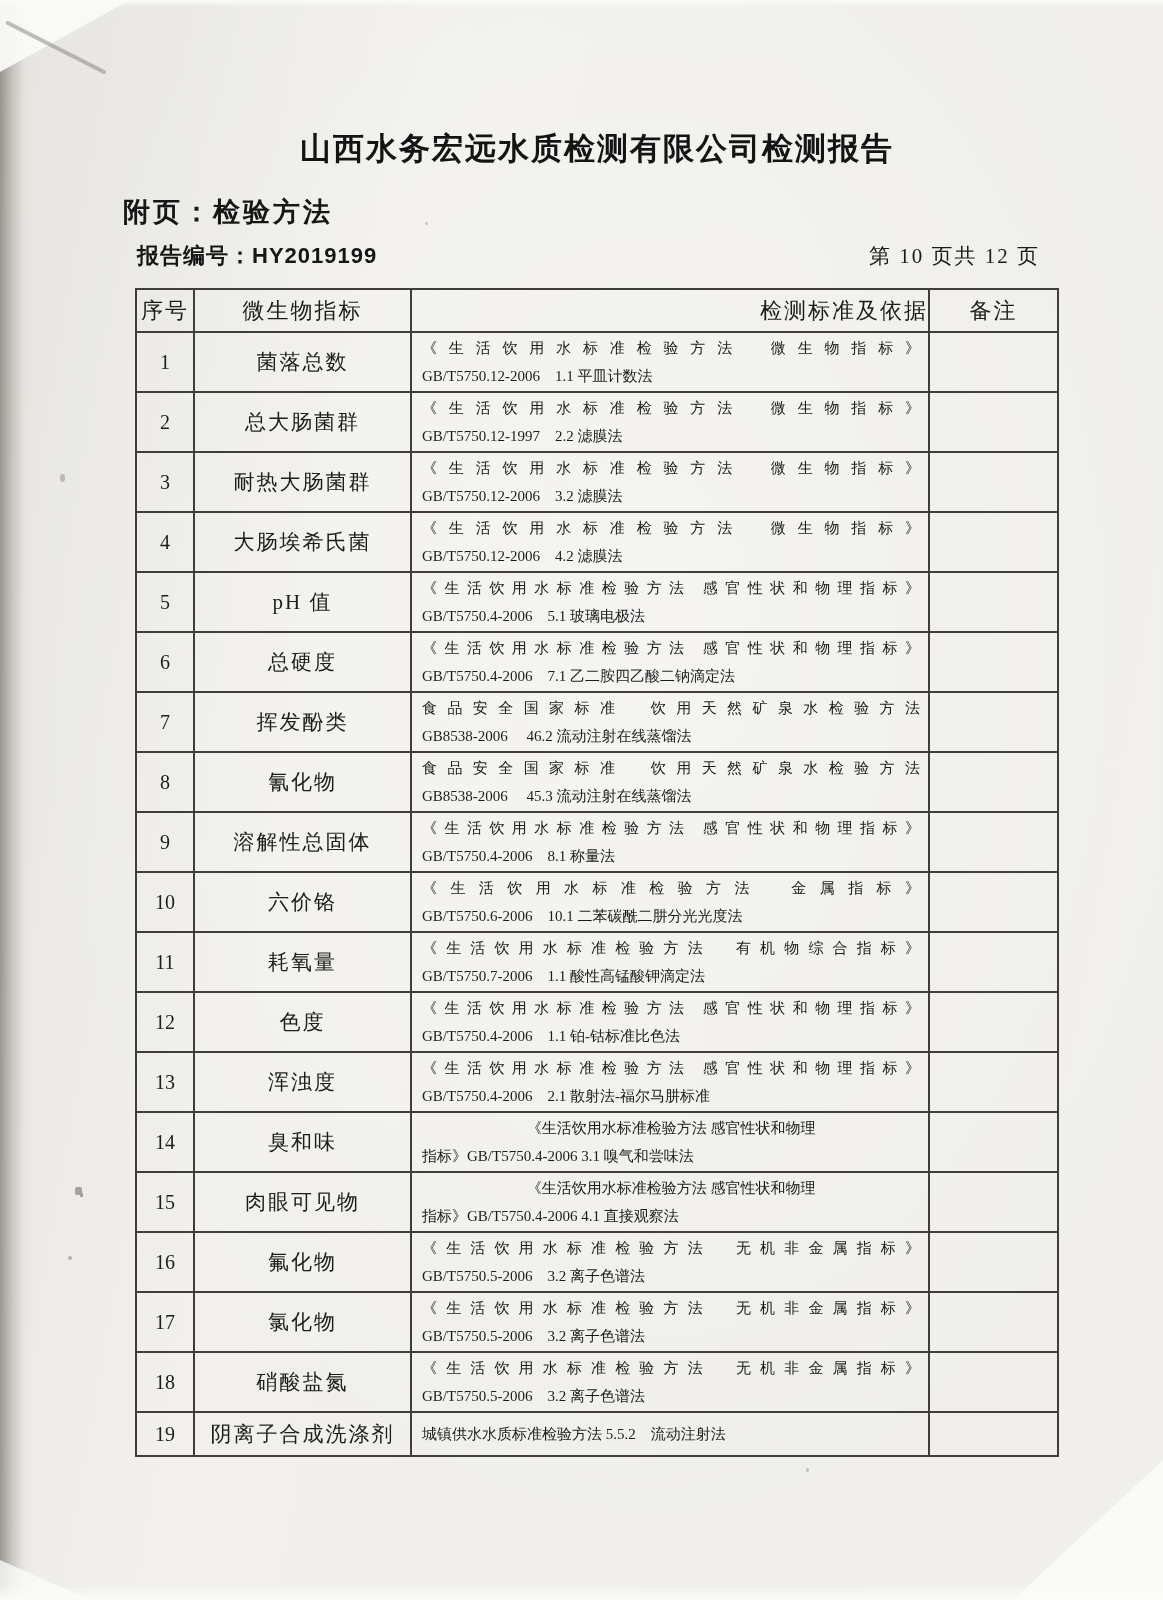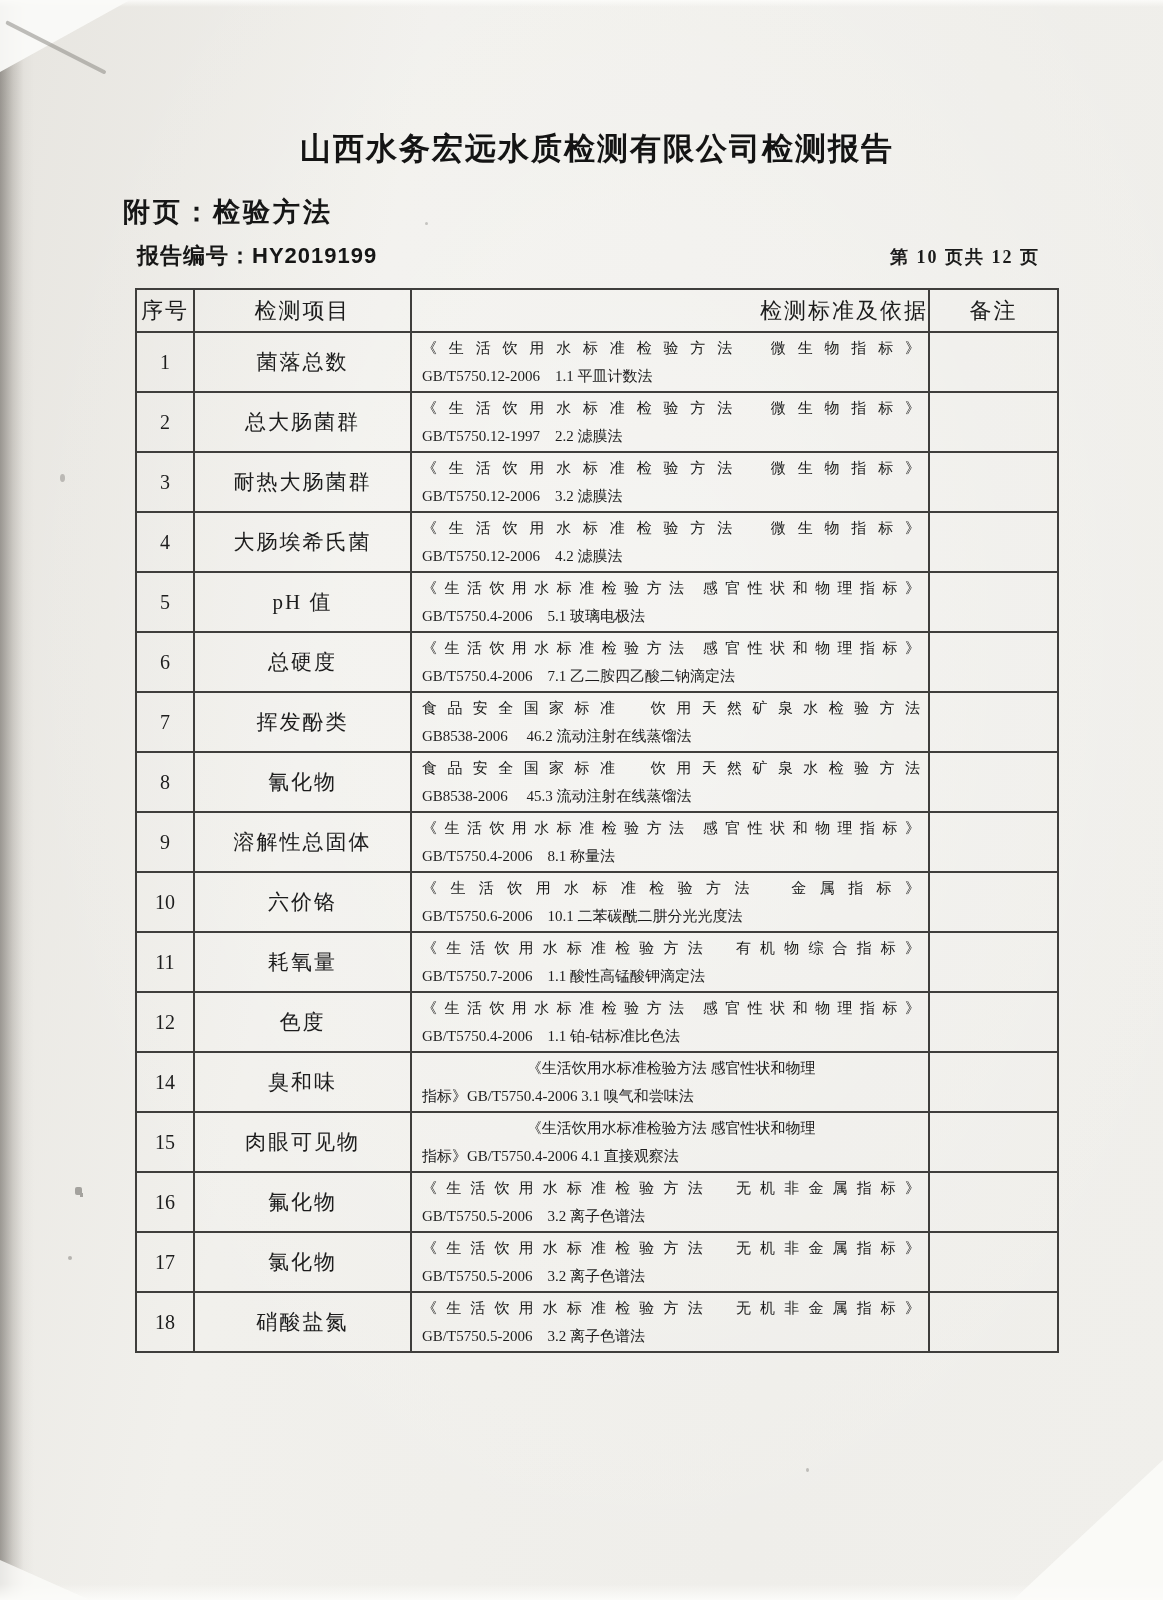--- a/index.html
+++ b/index.html
@@ -40,21 +40,21 @@
   .title { position:absolute; top:128px; left:0; width:100%; text-align:center;
     font-family:"Liberation Sans","DejaVu Sans",sans-serif;
     font-weight:bold; font-size:31px; letter-spacing:2px; color:#141414;padding-left:31px; }
   .subtitle { position:absolute; top:194px; left:123px;
     font-family:"Liberation Sans","DejaVu Sans",sans-serif;
     font-weight:bold; font-size:27px; letter-spacing:3px; color:#161616; }
   .meta { position:absolute; top:241px; left:137px; width:903px;
     display:flex; justify-content:space-between; align-items:baseline; }
   .report-no { font-family:"Liberation Sans","DejaVu Sans",sans-serif;
     font-weight:bold; font-size:22px; letter-spacing:1px; color:#161616; }
-  .page-info { font-weight:bold; font-size:18px; letter-spacing:2px; color:#1b1b1b; }
+  .page-info { font-weight:normal; font-size:21px; letter-spacing:2px; color:#1b1b1b; }
   
   table.methods { position:absolute; top:288px; left:135px; width:922px;
     border-collapse:collapse; table-layout:fixed;border-radius:12px; }
   .methods th, .methods td { border:2px solid #3f3e3c; vertical-align:middle; }
   .methods col.c1 { width:58px; } .methods col.c2 { width:217px; }
   .methods col.c3 { width:518px; } .methods col.c4 { width:129px; }
   .methods thead th { height:43px; font-weight:400; font-size:22px;
     letter-spacing:2px; color:#1c1c1c; }
   .methods thead th.h-std { text-align:right; padding-left:14px; }
   .methods tbody td { height:56px; }
@@ -97,21 +97,21 @@
   <table class="methods">
     <colgroup>
         <col class="c1">
         <col class="c2">
         <col class="c3">
         <col class="c4">
       </colgroup>
     <thead>
       <tr>
         <th class="h-no">序号</th>
-        <th class="h-item">检测项目</th>
+        <th class="h-item">微生物指标</th>
         <th class="h-std">检测标准及依据</th>
         <th class="h-remark">备注</th>
       </tr>
     </thead>
     <tbody id="tbody">
         <tr>
           <td class="c-no">1</td>
           <td class="c-item">菌落总数</td>
           <td class="c-std">
             <div class="l1 fmt-spread">《生活饮用水标准检验方法　微生物指标》</div>
@@ -212,20 +212,29 @@
         <tr>
           <td class="c-no">12</td>
           <td class="c-item">色度</td>
           <td class="c-std">
             <div class="l1 fmt-spread">《生活饮用水标准检验方法 感官性状和物理指标》</div>
             <div class="l2">GB/T5750.4-2006　1.1 铂-钴标准比色法</div>
           </td>
           <td class="c-remark"></td>
         </tr>
         <tr>
+          <td class="c-no">13</td>
+          <td class="c-item">浑浊度</td>
+          <td class="c-std">
+            <div class="l1 fmt-spread">《生活饮用水标准检验方法 感官性状和物理指标》</div>
+            <div class="l2">GB/T5750.4-2006　2.1 散射法-福尔马肼标准</div>
+          </td>
+          <td class="c-remark"></td>
+        </tr>
+        <tr>
           <td class="c-no">14</td>
           <td class="c-item">臭和味</td>
           <td class="c-std">
             <div class="l1 fmt-center">《生活饮用水标准检验方法 感官性状和物理</div>
             <div class="l2">指标》GB/T5750.4-2006 3.1 嗅气和尝味法</div>
           </td>
           <td class="c-remark"></td>
         </tr>
         <tr>
           <td class="c-no">15</td>
@@ -256,16 +265,24 @@
         </tr>
         <tr>
           <td class="c-no">18</td>
           <td class="c-item">硝酸盐氮</td>
           <td class="c-std">
             <div class="l1 fmt-spread">《生活饮用水标准检验方法　无机非金属指标》</div>
             <div class="l2">GB/T5750.5-2006　3.2 离子色谱法</div>
           </td>
           <td class="c-remark"></td>
         </tr>
+        <tr>
+          <td class="c-no">19</td>
+          <td class="c-item">阴离子合成洗涤剂</td>
+          <td class="c-std">
+            <div class="l1 fmt-line">城镇供水水质标准检验方法 5.5.2　流动注射法</div>
+          </td>
+          <td class="c-remark"></td>
+        </tr>
       </tbody>
   </table>
 
 </div>
 
 </body></html>

